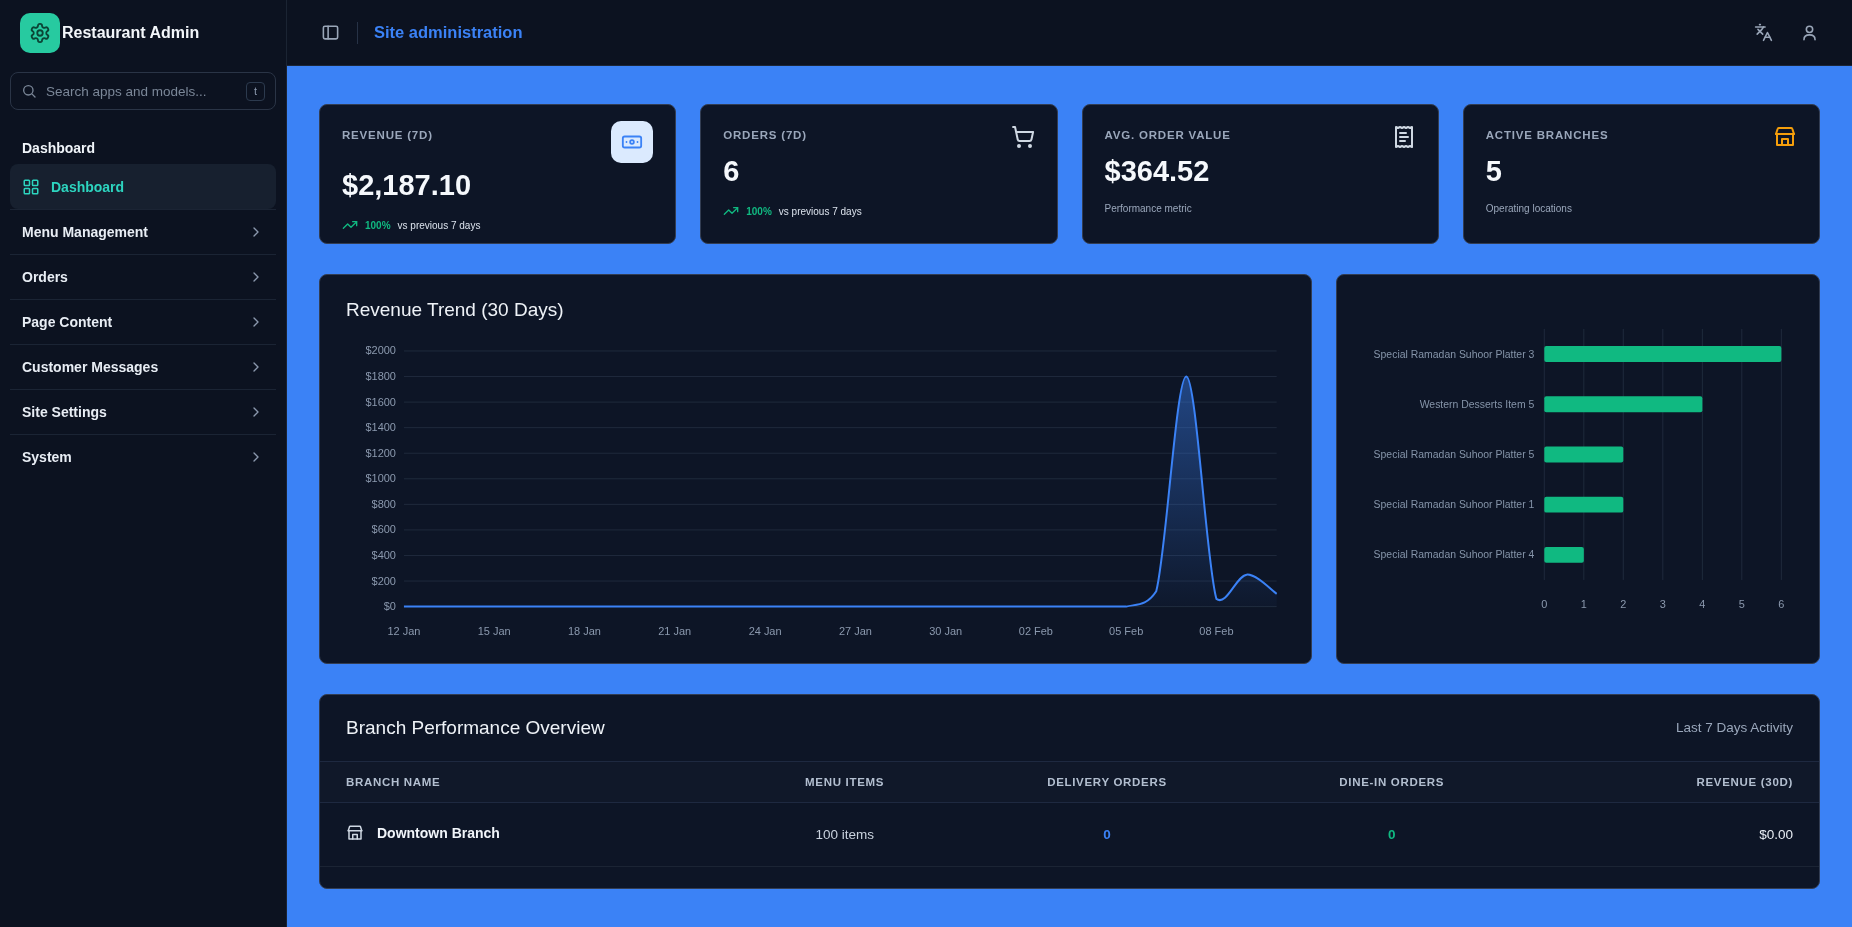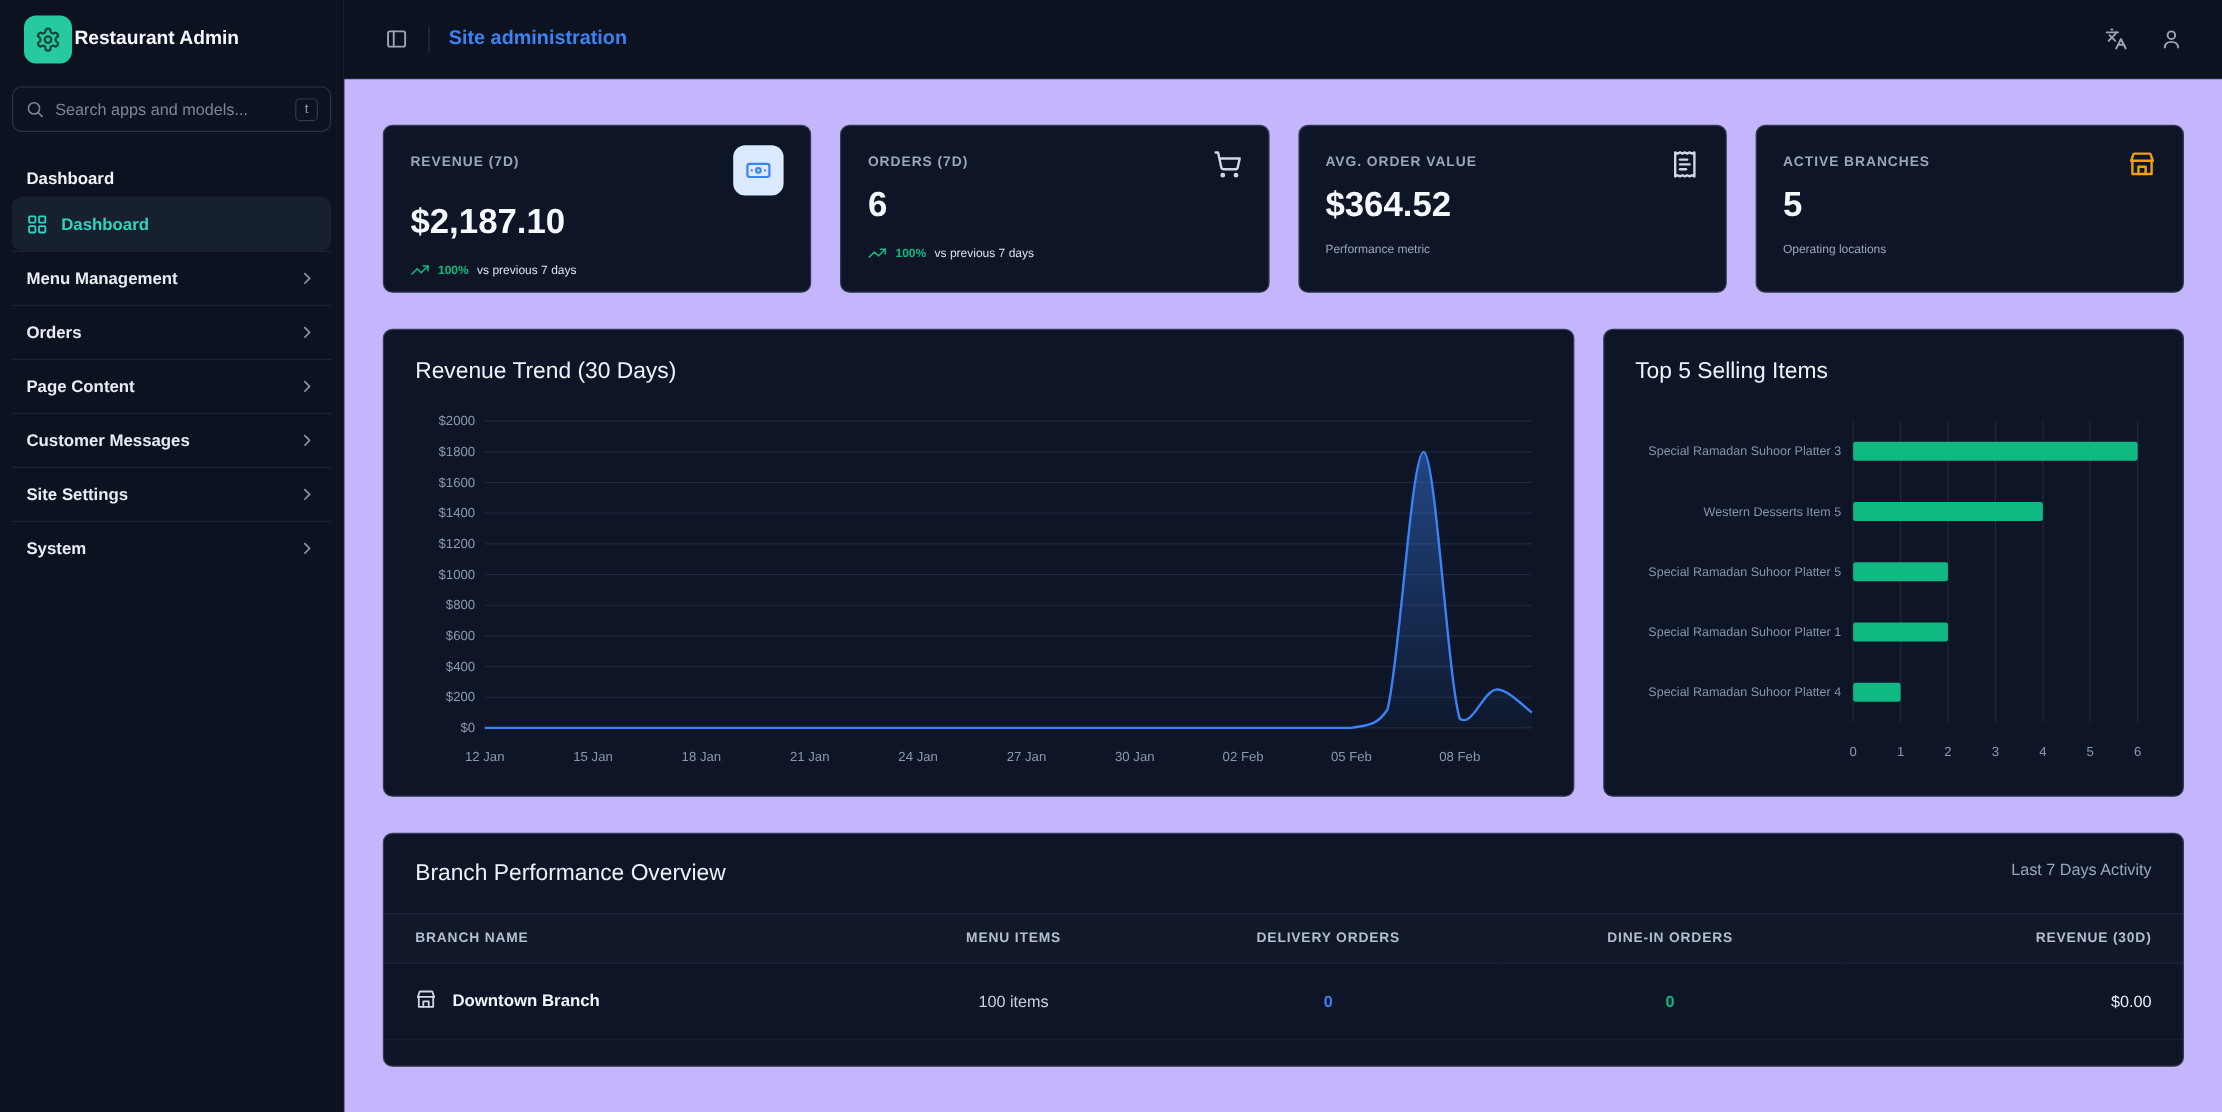--- a/index.html
+++ b/index.html
@@ -39,21 +39,21 @@
 
   
   .main-col { flex:1; display:flex; flex-direction:column; min-width:0; }
   .topbar { height:66px; min-height:66px; display:flex; align-items:center; padding:0 26px; border-bottom:1px solid #1c2637; background:#0c1220; }
   .icon-btn { width:34px; height:34px; background:transparent; border:none; color:#9aa6b8; cursor:pointer; display:flex; align-items:center; justify-content:center; border-radius:6px; }
   .icon-btn svg { width:19px; height:19px; }
   .topbar-divider { width:1px; height:22px; background:#273246; margin:0 16px 0 10px; }
   .page-title { font-size:16.5px; font-weight:700; color:#3b82f6; }
   .topbar-right { margin-left:auto; display:flex; align-items:center; gap:12px; }
 
-  .content { flex:1; padding:38px 32px; display:flex; flex-direction:column; gap:30px; overflow:hidden; background:#c4b5fd; }
+  .content { flex:1; padding:38px 32px; display:flex; flex-direction:column; gap:30px; overflow:hidden; background:#3b82f6; }
 
   .card { background:#0d1526; border:1px solid #323d53; border-radius:8px; }
 
   
   .stats { display:grid; grid-template-columns:repeat(4,1fr); gap:24px; }
   .stat-card { padding:20px 22px; height:140px; }
   .stat-top { display:flex; justify-content:space-between; align-items:flex-start; }
   .stat-label { font-size:11.5px; font-weight:700; letter-spacing:.07em; color:#9aa7bb; padding-top:4px; }
   .stat-ic { width:24px; height:24px; }
   .stat-ic svg { width:100%; height:100%; }
@@ -70,21 +70,21 @@
   .chart-card { padding:24px 26px 16px; }
   .card-title { font-size:19px; font-weight:500; color:#eef2f7; }
   .chart-holder { margin-top:16px; }
   .chart-holder svg { width:100%; height:auto; display:block; }
   svg .grid { stroke:#1f2a3c; stroke-width:1; }
   svg .tick { fill:#8b99ae; font-size:11px; font-family:"Liberation Sans", sans-serif; }
   svg .tick.small { font-size:10.5px; fill:#8594a9; }
 
   
   .table-card { padding:0; overflow:hidden; }
-  .table-head { display:flex; justify-content:space-between; padding:22px 26px; border-bottom:1px solid #1e2940; }
+  .table-head { display:flex; justify-content:space-between; align-items:center; padding:22px 26px; border-bottom:1px solid #1e2940; }
   .table-subtitle { font-size:13.5px; color:#9aa7bb; }
   table.branch-table { width:100%; border-collapse:collapse; }
   .branch-table th { padding:14px 26px; font-size:11.5px; font-weight:700; letter-spacing:.06em; color:#b3bfd0; background:rgba(255,255,255,.015); border-bottom:1px solid #1e2940; text-transform:uppercase; }
   .branch-table td { padding:21px 26px; font-size:13.5px; border-bottom:1px solid #1b2434; color:#c9d2de; }
   .c0 { text-align:left; }
   .c1,.c2,.c3 { text-align:center; }
   .c4 { text-align:right; }
   .branch-cell { display:inline-flex; align-items:center; gap:13px; }
   .row-store-ic { width:18px; height:18px; color:#cfd8e3; }
   .branch-name { font-size:14px; font-weight:700; color:#f1f5fa; }
@@ -327,21 +327,20 @@
                 <text class="tick" x="600.5" y="298" text-anchor="middle">30 Jan</text>
                 <text class="tick" x="690.9" y="298" text-anchor="middle">02 Feb</text>
                 <text class="tick" x="781.3" y="298" text-anchor="middle">05 Feb</text>
                 <text class="tick" x="871.7" y="298" text-anchor="middle">08 Feb</text>
                 <path d="M58.0,270.0C63.0,270.0 78.1,270.0 88.1,270.0C98.2,270.0 108.2,270.0 118.3,270.0C128.3,270.0 138.4,270.0 148.4,270.0C158.5,270.0 168.5,270.0 178.6,270.0C188.6,270.0 198.6,270.0 208.7,270.0C218.7,270.0 228.8,270.0 238.8,270.0C248.9,270.0 258.9,270.0 269.0,270.0C279.0,270.0 289.1,270.0 299.1,270.0C309.1,270.0 319.2,270.0 329.2,270.0C339.3,270.0 349.3,270.0 359.4,270.0C369.4,270.0 379.5,270.0 389.5,270.0C399.6,270.0 409.6,270.0 419.7,270.0C429.7,270.0 439.7,270.0 449.8,270.0C459.8,270.0 469.9,270.0 479.9,270.0C490.0,270.0 500.0,270.0 510.1,270.0C520.1,270.0 530.2,270.0 540.2,270.0C550.3,270.0 560.3,270.0 570.3,270.0C580.4,270.0 590.4,270.0 600.5,270.0C610.5,270.0 620.6,270.0 630.6,270.0C640.7,270.0 650.7,270.0 660.8,270.0C670.8,270.0 680.9,270.0 690.9,270.0C700.9,270.0 711.0,270.0 721.0,270.0C731.1,270.0 741.1,270.0 751.2,270.0C761.2,270.0 771.3,270.0 781.3,270.0C791.4,267.4 801.4,270.0 811.4,254.6C821.5,216.2 831.5,38.3 841.6,39.6C851.6,40.9 861.7,229.3 871.7,262.3C881.8,270.0 891.8,238.9 901.9,238.0C911.9,237.1 927.0,254.0 932.0,257.2 L932.0,270 L58.0,270 Z" fill="url(#lg)" stroke="none"></path>
                 <path d="M58.0,270.0C63.0,270.0 78.1,270.0 88.1,270.0C98.2,270.0 108.2,270.0 118.3,270.0C128.3,270.0 138.4,270.0 148.4,270.0C158.5,270.0 168.5,270.0 178.6,270.0C188.6,270.0 198.6,270.0 208.7,270.0C218.7,270.0 228.8,270.0 238.8,270.0C248.9,270.0 258.9,270.0 269.0,270.0C279.0,270.0 289.1,270.0 299.1,270.0C309.1,270.0 319.2,270.0 329.2,270.0C339.3,270.0 349.3,270.0 359.4,270.0C369.4,270.0 379.5,270.0 389.5,270.0C399.6,270.0 409.6,270.0 419.7,270.0C429.7,270.0 439.7,270.0 449.8,270.0C459.8,270.0 469.9,270.0 479.9,270.0C490.0,270.0 500.0,270.0 510.1,270.0C520.1,270.0 530.2,270.0 540.2,270.0C550.3,270.0 560.3,270.0 570.3,270.0C580.4,270.0 590.4,270.0 600.5,270.0C610.5,270.0 620.6,270.0 630.6,270.0C640.7,270.0 650.7,270.0 660.8,270.0C670.8,270.0 680.9,270.0 690.9,270.0C700.9,270.0 711.0,270.0 721.0,270.0C731.1,270.0 741.1,270.0 751.2,270.0C761.2,270.0 771.3,270.0 781.3,270.0C791.4,267.4 801.4,270.0 811.4,254.6C821.5,216.2 831.5,38.3 841.6,39.6C851.6,40.9 861.7,229.3 871.7,262.3C881.8,270.0 891.8,238.9 901.9,238.0C911.9,237.1 927.0,254.0 932.0,257.2" fill="none" stroke="#3b82f6" stroke-width="2"></path>
               </svg>
             </div>
         </div>
         <div class="card chart-card">
-          <h2 class="card-title">Top 5 Selling Items</h2>
           <div class="chart-holder" id="bar-chart">
               <svg viewBox="0 0 432 310">
                 <line class="grid" x1="182.0" y1="14" x2="182.0" y2="266"></line>
                 <text class="tick" x="182.0" y="294" text-anchor="middle">0</text>
                 <line class="grid" x1="221.7" y1="14" x2="221.7" y2="266"></line>
                 <text class="tick" x="221.7" y="294" text-anchor="middle">1</text>
                 <line class="grid" x1="261.3" y1="14" x2="261.3" y2="266"></line>
                 <text class="tick" x="261.3" y="294" text-anchor="middle">2</text>
                 <line class="grid" x1="301.0" y1="14" x2="301.0" y2="266"></line>
                 <text class="tick" x="301.0" y="294" text-anchor="middle">3</text>

